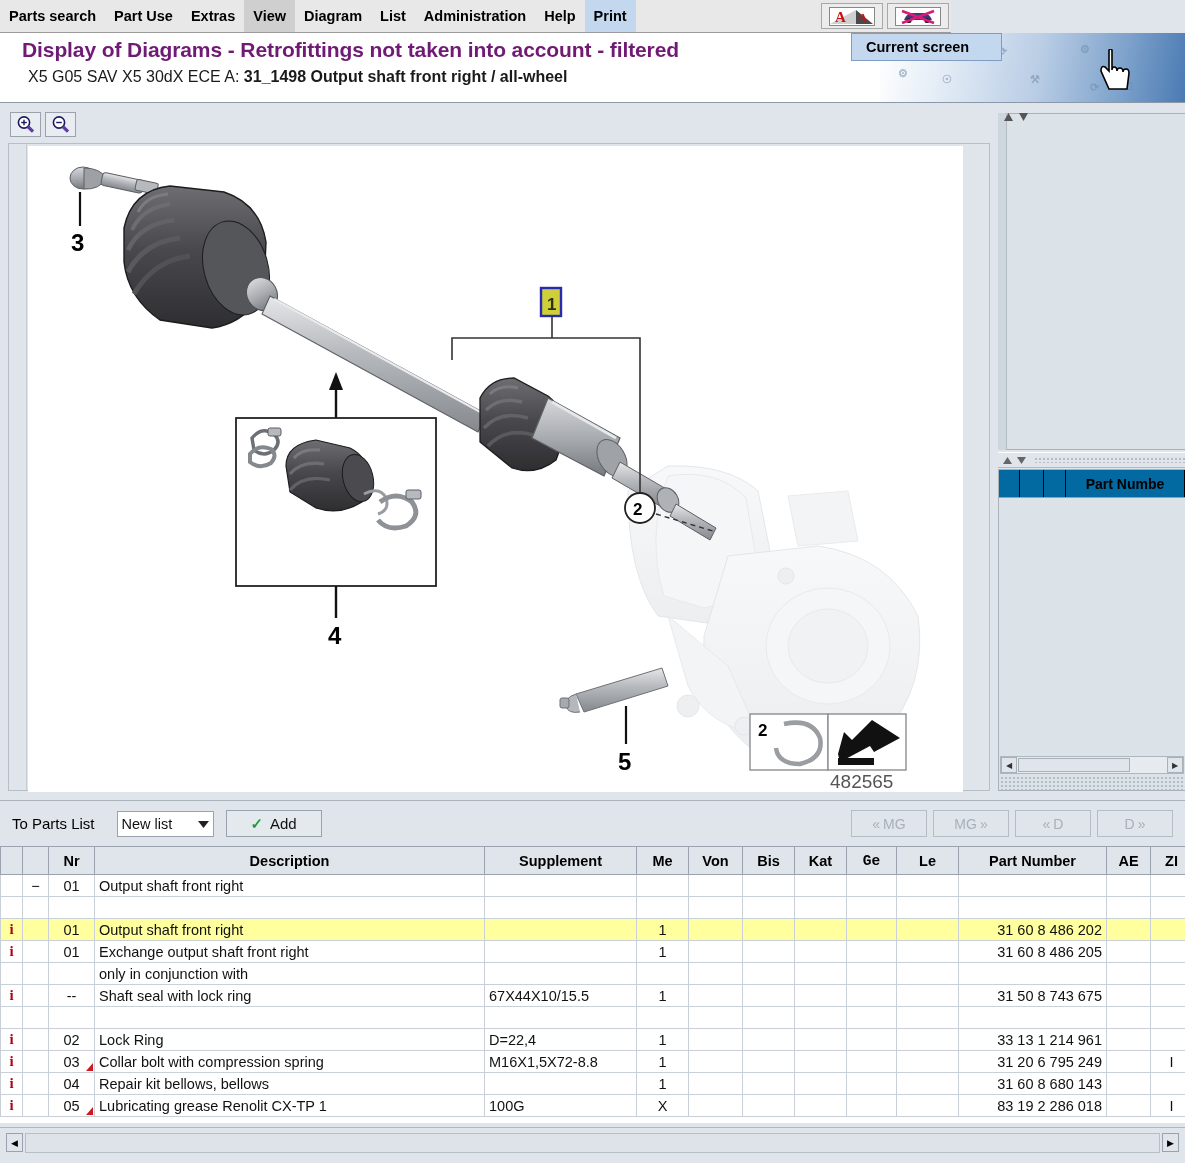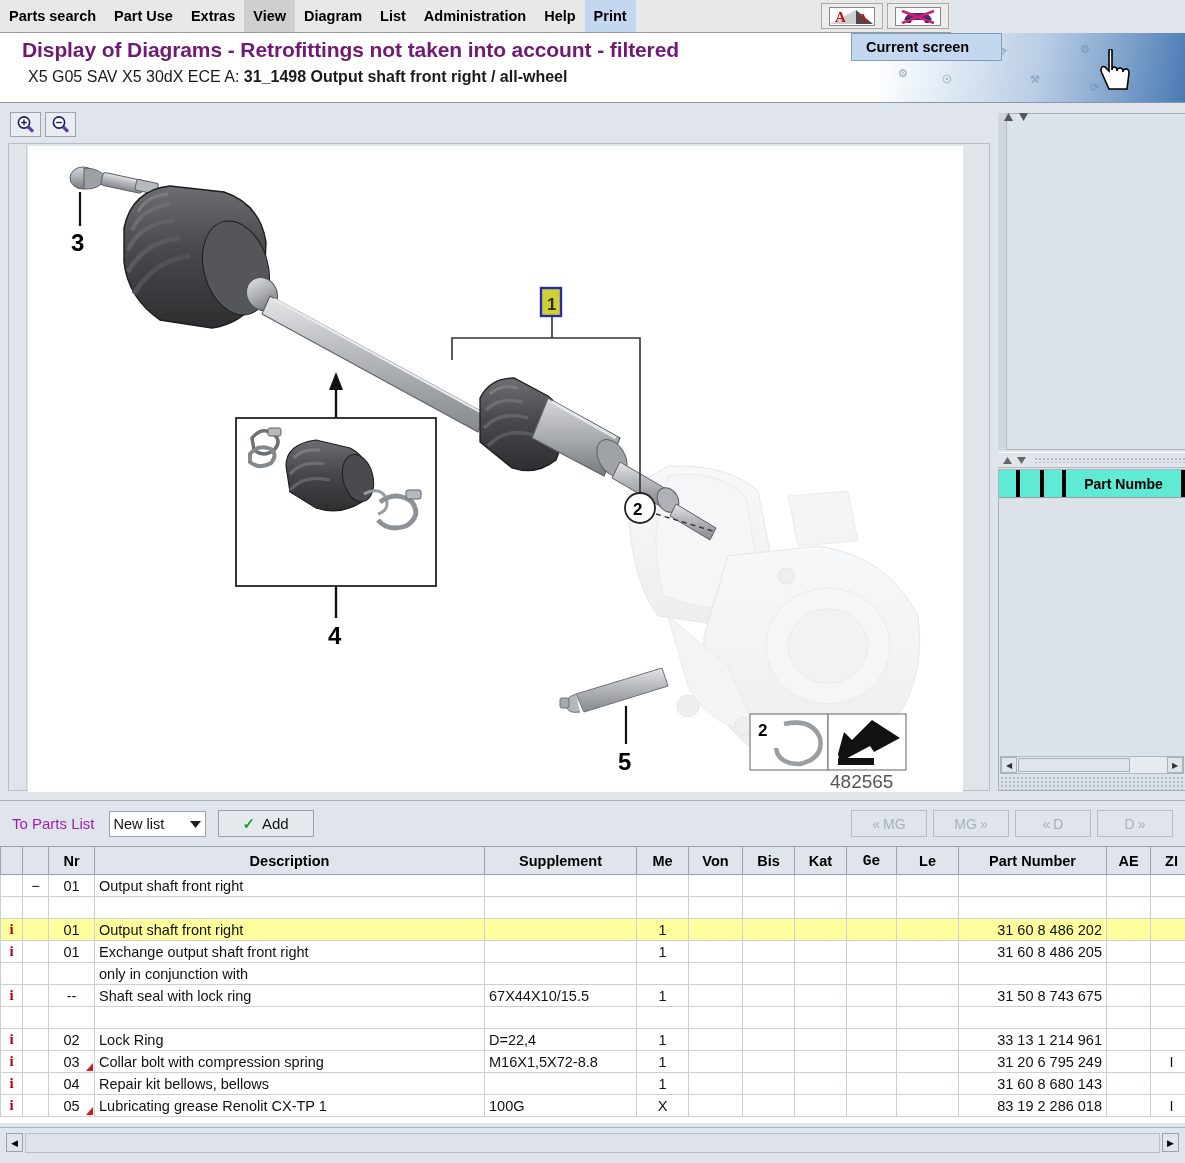--- a/index.html
+++ b/index.html
@@ -120,21 +120,21 @@
   .dotfill {
     flex: 1; height: 6px; margin-left: 4px;
     background-image: radial-gradient(#b4bcc4 38%, transparent 40%);
     background-size: 4px 4px;
   }
   .right-bottom {
     position: absolute; left: 998px; top: 366px; width: 187px; height: 322px;
     background: #dbe2e8; border: 1px solid #a9b2bb; border-right: none;
   }
   .rb-header { display: flex; height: 28px; border-bottom: 1px solid #97a0a9; }
-  .rb-col { border-right: 4px solid #000000; background: #5eead4; }
+  .rb-col { border-right: 1px solid #000000; background: #0369a1; }
   .rb-col.c1 { width: 21px; } .rb-col.c2 { width: 24px; } .rb-col.c3 { width: 22px; }
   .rb-col.cpn {
     flex: 1; display: flex; align-items: center; justify-content: center;
     font-size: 14px; font-weight: bold; color: #000;
   }
   .rb-body { position: absolute; left: 1px; top: 29px; width: 184px; height: 268px; background: #dbe2e8; }
   .rb-hscroll {
     position: absolute; left: 1px; bottom: 16px; width: 184px; height: 18px;
     background: #e7ebef; border: 1px solid #aeb6be; display: flex; align-items: center;
   }
@@ -148,21 +148,21 @@
     background-image: radial-gradient(#b4bcc4 38%, transparent 40%);
     background-size: 4px 4px;
   }
 
   
   .parts-toolbar {
     position: absolute; left: 0; top: 800px; width: 1185px; height: 46px;
     background: #dfe5ea; border-top: 1px solid #aab2ba;
     display: flex; align-items: center; padding: 0 12px;
   }
-  .tpl-label { font-size: 15px; color: #a21caf; margin-right: 14px; }
+  .tpl-label { font-size: 15px; color: #000000; margin-right: 22px; }
   .select-box {
     width: 97px; height: 26px; background: #fff; border: 1px solid #9aa3ad;
     display: flex; align-items: center; padding: 0 4px;
     font-size: 14.5px; color: #111;
   }
   .select-box .caret { margin-left: auto; }
   .add-btn {
     margin-left: 12px; width: 96px; height: 27px;
     background: #e4e9ee; border: 1px solid #9aa3ad;
     display: flex; align-items: center; justify-content: center; gap: 7px;

